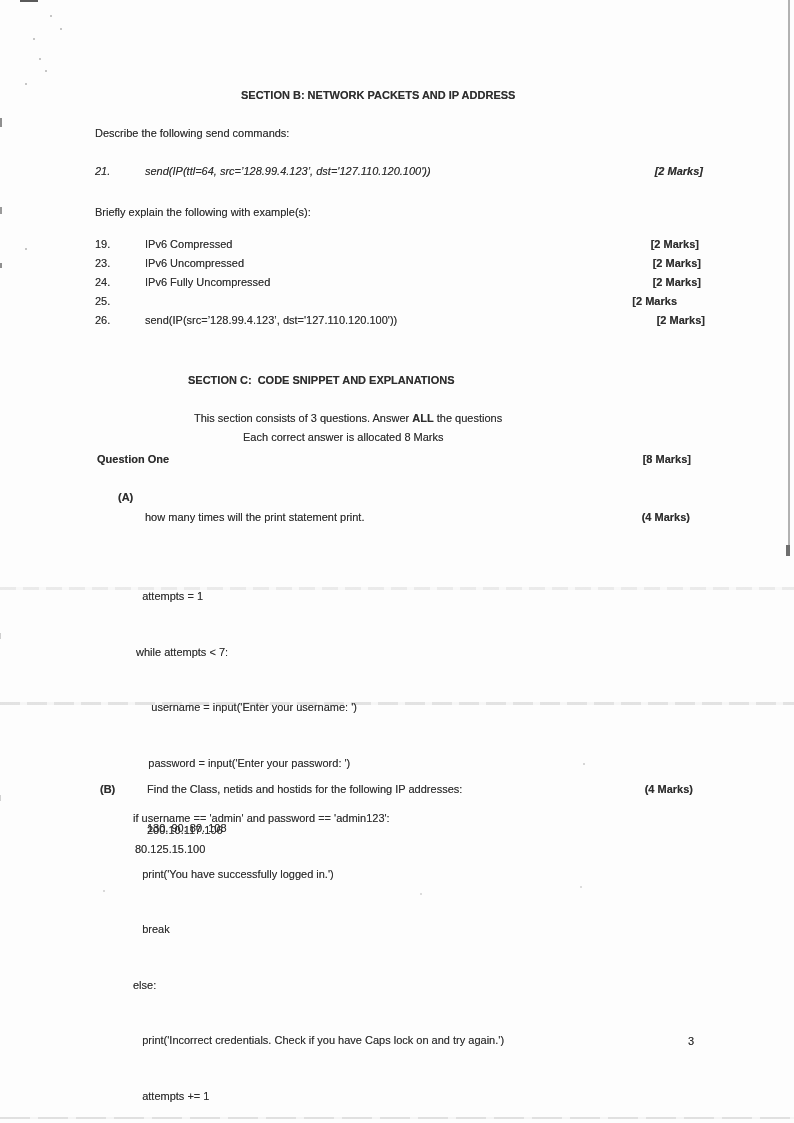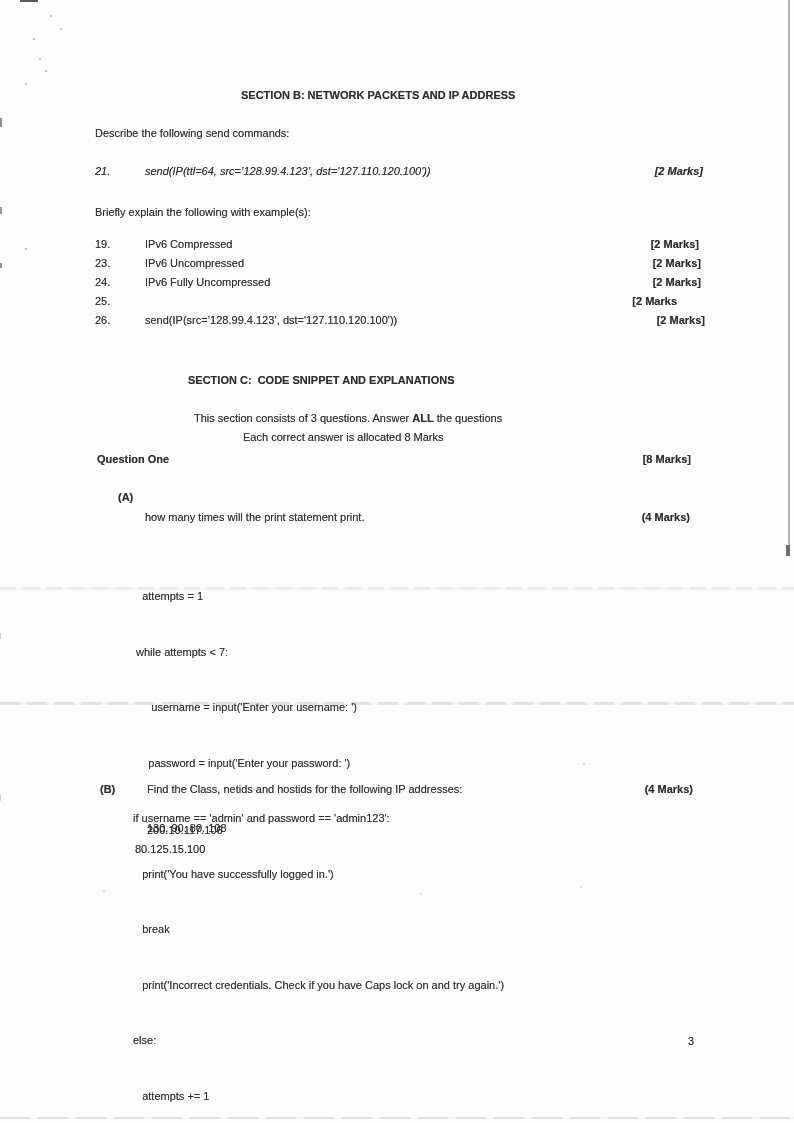--- a/index.html
+++ b/index.html
@@ -120,22 +120,22 @@
   </div>
 
   <div class="abs" style="left:133px;top:551px;">
     <div class="code-line">   attempts = 1</div>
     <div class="code-line"> while attempts &lt; 7:</div>
     <div class="code-line">      username = input('Enter your username: ')</div>
     <div class="code-line">     password = input('Enter your password: ')</div>
     <div class="code-line">if username == 'admin' and password == 'admin123':</div>
     <div class="code-line">   print('You have successfully logged in.')</div>
     <div class="code-line">   break</div>
+    <div class="code-line">else:</div>
     <div class="code-line">   print('Incorrect credentials. Check if you have Caps lock on and try again.')</div>
-    <div class="code-line">else:</div>
     <div class="code-line">   attempts += 1</div>
     
   </div>
 
   <div class="row txt" style="top:781px;">
     <span class="bold" style="position:absolute;left:100px;">(B)</span>
     <span style="position:absolute;left:147px;">Find the Class, netids and hostids for the following IP addresses:</span>
     <span class="marks" style="right:101px;">(4 Marks)</span>
   </div>
   <div class="abs txt" style="left:147px;top:803px;margin-top:17px;">130. 90. 80. 108</div>

